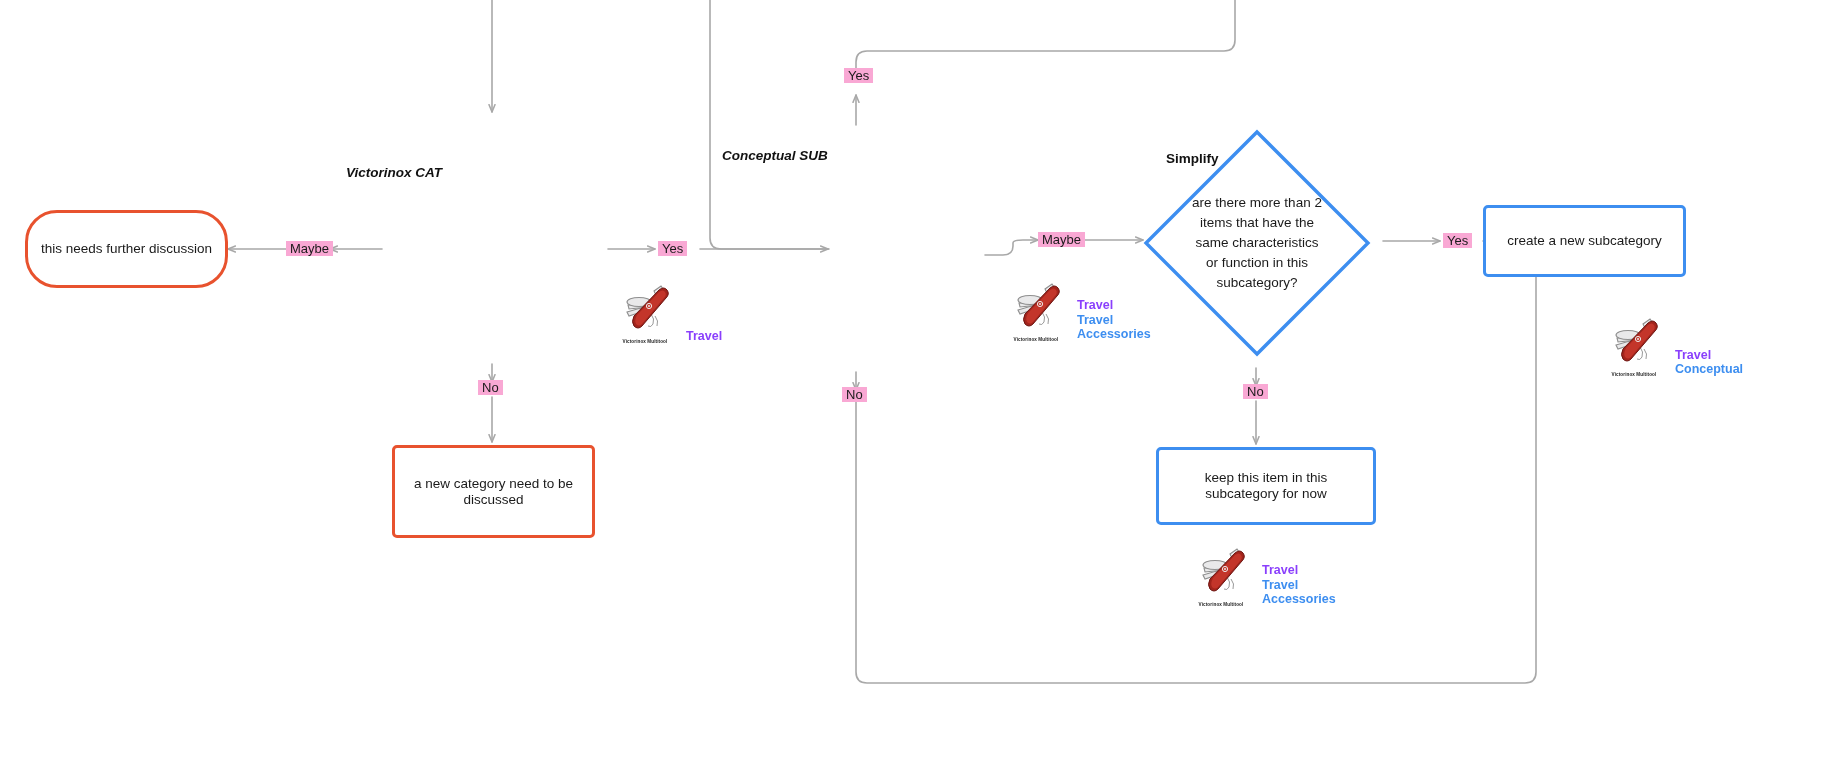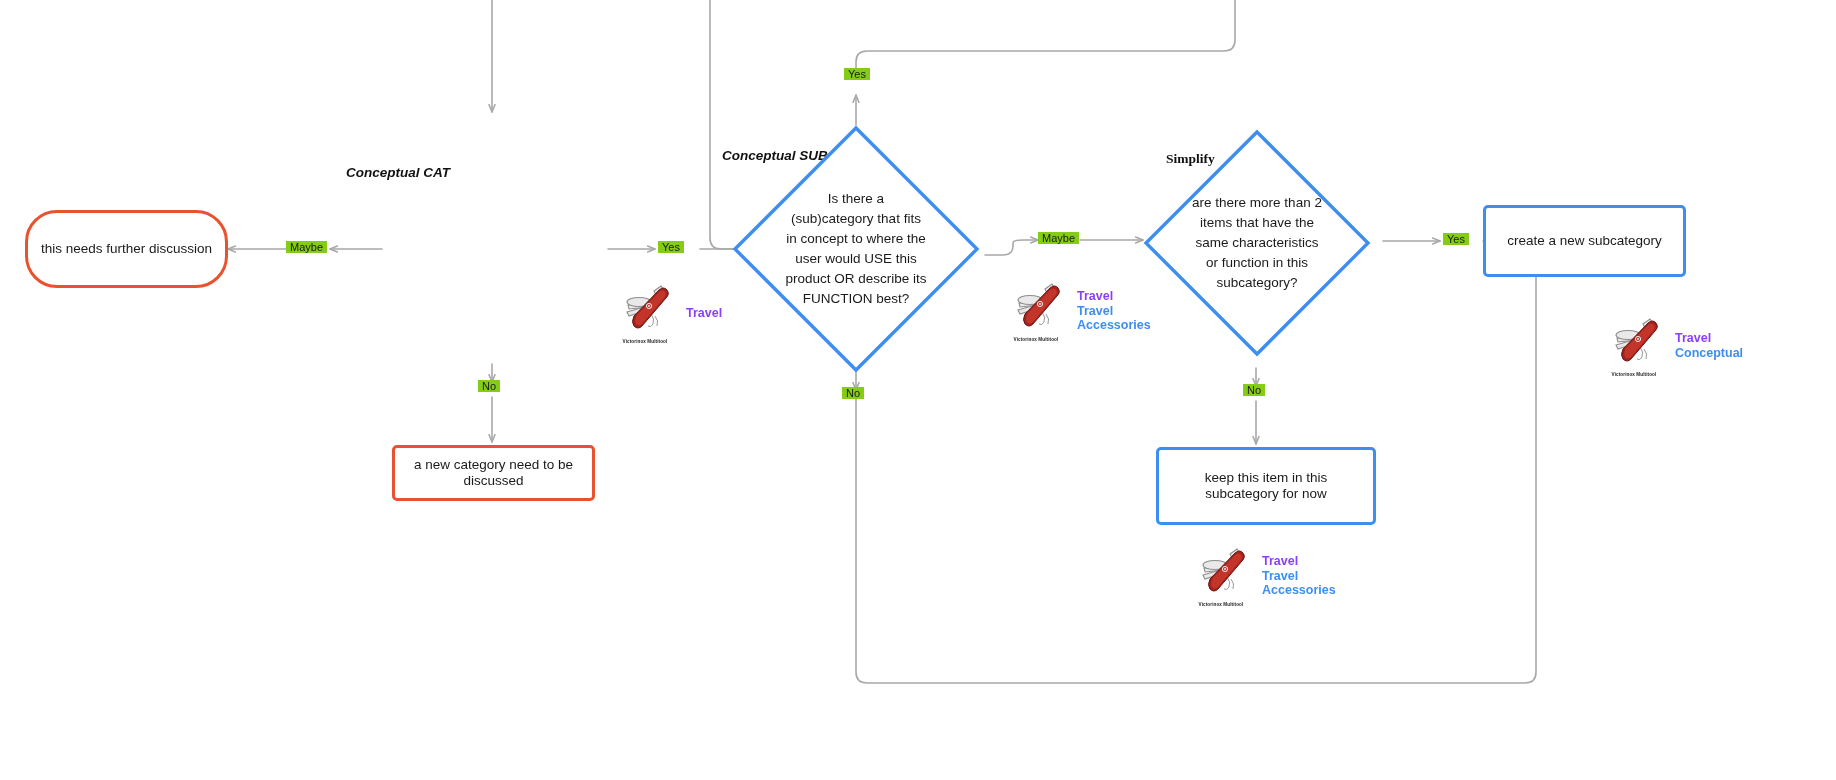--- a/index.html
+++ b/index.html
@@ -69,29 +69,29 @@
     font-weight:bold;
     font-style:italic;
     color:#111;
     white-space:nowrap;
   }
   .grp-title.noital{font-style:normal;}
 
   
   .edge-label{
     position:absolute;
-    font-size:11px;
+    font-size:13px;
     color:#1a1a1a;
-    background:#84cc16;
+    background:#f9a8d4;
     padding:0 4px;
     white-space:nowrap;
   }
 
   
-  .legend{position:absolute;display:flex;align-items:center;}
+  .legend{position:absolute;display:flex;align-items:flex-end;}
   .legend .thumb{
     position:relative;
     width:62px;
     flex:0 0 62px;
     text-align:center;
   }
   .legend .thumb .cap{
     font-size:4.6px;
     font-weight:bold;
     color:#222;
@@ -152,49 +152,41 @@
       <path d="M1483,241 L1570,241" marker-end="url(#ah)"></path>
 
       <path d="M1256,368 L1256,386" marker-end="url(#ah)"></path>
       <path d="M1256,401 L1256,444" marker-end="url(#ah)"></path>
 
       <path d="M856,396 L856,672 Q856,683 867,683 L1525,683 Q1536,683 1536,672 L1536,252 Q1536,241 1547,241 L1571,241"></path>
 
     </g>
   </svg>
 
-  <div class="grp-title" style="left:346px;top:165px;">Conceptual CAT</div>
+  <div class="grp-title" style="left:346px;top:165px;">Victorinox CAT</div>
   <div class="grp-title" style="left:722px;top:148px;">Conceptual SUB</div>
-  <div class="grp-title noital" style="left:1166px;top:151px;font-family:Liberation Serif, serif;">Simplify</div>
+  <div class="grp-title noital" style="left:1166px;top:151px;">Simplify</div>
 
   <div class="node rect red" style="left:25px;top:210px;width:203px;height:78px;border-radius:32px;">
     <span>this needs further discussion</span>
   </div>
 
-  <div class="node rect red" style="left:392px;top:445px;width:203px;height:56px;align-items:center;">
+  <div class="node rect red" style="left:392px;top:445px;width:203px;height:93px;align-items:center;">
     <span>a new category need to be discussed</span>
   </div>
 
   <div class="node rect blue" style="left:1156px;top:447px;width:220px;height:78px;">
     <span>keep this item in this subcategory for now</span>
   </div>
 
   <div class="node rect blue" style="left:1483px;top:205px;width:203px;height:72px;">
     <span>create a new subcategory</span>
   </div>
 
 
-  <div class="diamond-wrap" style="left:730px;top:123px;width:252px;height:252px;">
-    <svg class="diamond-shape" viewBox="0 0 252 252">
-      <polygon points="126,5 247,126 126,247 5,126" fill="#fff" stroke="#3d8ef0" stroke-width="3.4" stroke-linejoin="miter"></polygon>
-    </svg>
-    <div class="diamond-text">
-      <span>Is there a (sub)category that fits in concept to where the user would USE this product OR describe its FUNCTION best?</span>
-    </div>
-  </div>
 
   <div class="diamond-wrap" style="left:1141px;top:127px;width:232px;height:232px;">
     <svg class="diamond-shape" viewBox="0 0 232 232">
       <polygon points="116,5 227,116 116,227 5,116" fill="#fff" stroke="#3d8ef0" stroke-width="3.4" stroke-linejoin="miter"></polygon>
     </svg>
     <div class="diamond-text">
       <span>are there more than 2 items that have the same characteristics or function in this subcategory?</span>
     </div>
   </div>
 

